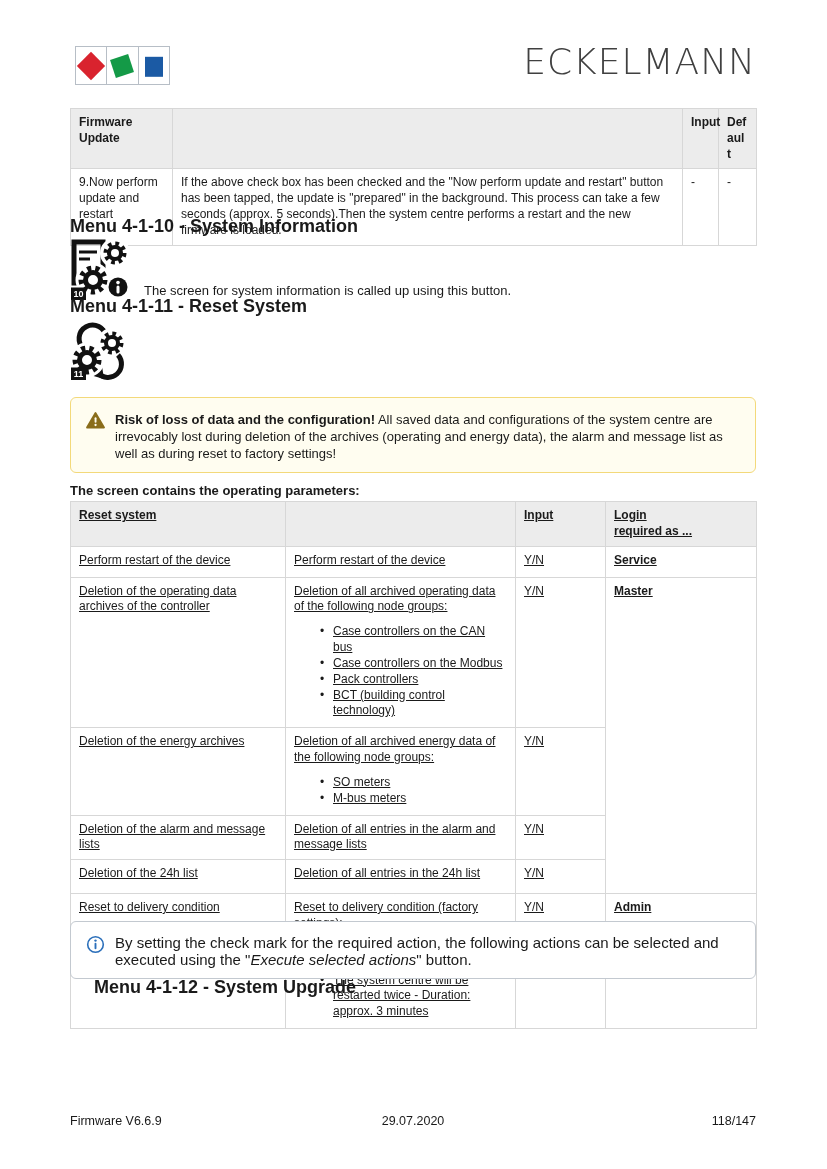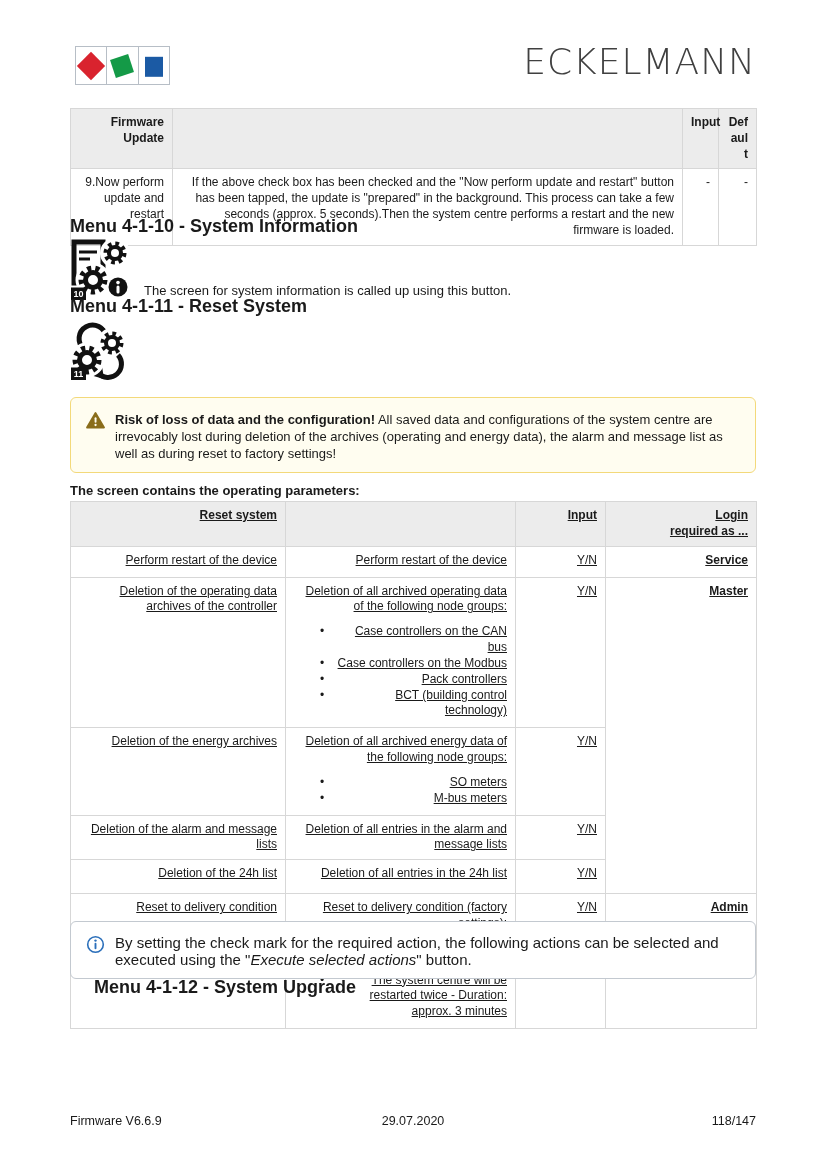--- a/index.html
+++ b/index.html
@@ -12,21 +12,21 @@
   .logo-cell{flex:1;position:relative;border-right:1px solid #b7bec6;}
   .logo-cell:last-child{border-right:none;}
   .shape{position:absolute;left:50%;top:50%;}
   .shape.red{width:20px;height:20px;background:#d9232e;transform:translate(-50%,-50%) rotate(45deg);}
   .shape.green{width:19px;height:19px;background:#149a47;transform:translate(-50%,-50%) rotate(-18deg);}
   .shape.blue{width:18px;height:20px;background:#1b5aa4;transform:translate(-50%,-46%);}
   .brand{position:absolute;right:0;top:42px;font-family:"DejaVu Sans","Liberation Sans",sans-serif;font-weight:100;font-size:36px;line-height:40px;color:#404040;letter-spacing:1px;}
 
   
   table{border-collapse:collapse;table-layout:fixed;width:686px;font-size:12px;}
-  th,td{border:1px solid #d7d7d7;padding:6px 8px;vertical-align:top;text-align:right;line-height:1.32;}
+  th,td{border:1px solid #d7d7d7;padding:6px 8px;vertical-align:top;text-align:left;line-height:1.32;}
   thead th{background:#ececec;font-weight:bold;}
   .prewrap{white-space:pre-line;}
   .bold{font-weight:bold;}
   #firmware-table{position:absolute;left:0;top:108px;}
   #reset-table{position:absolute;left:0;top:501px;text-decoration:underline;}
   ul.bullets{list-style:none;margin:9px 0 2px 26px;padding:0;}
   ul.bullets li{position:relative;padding-left:13px;}
   ul.bullets li::before{content:"\2022";position:absolute;left:0;top:0;}
 
   

